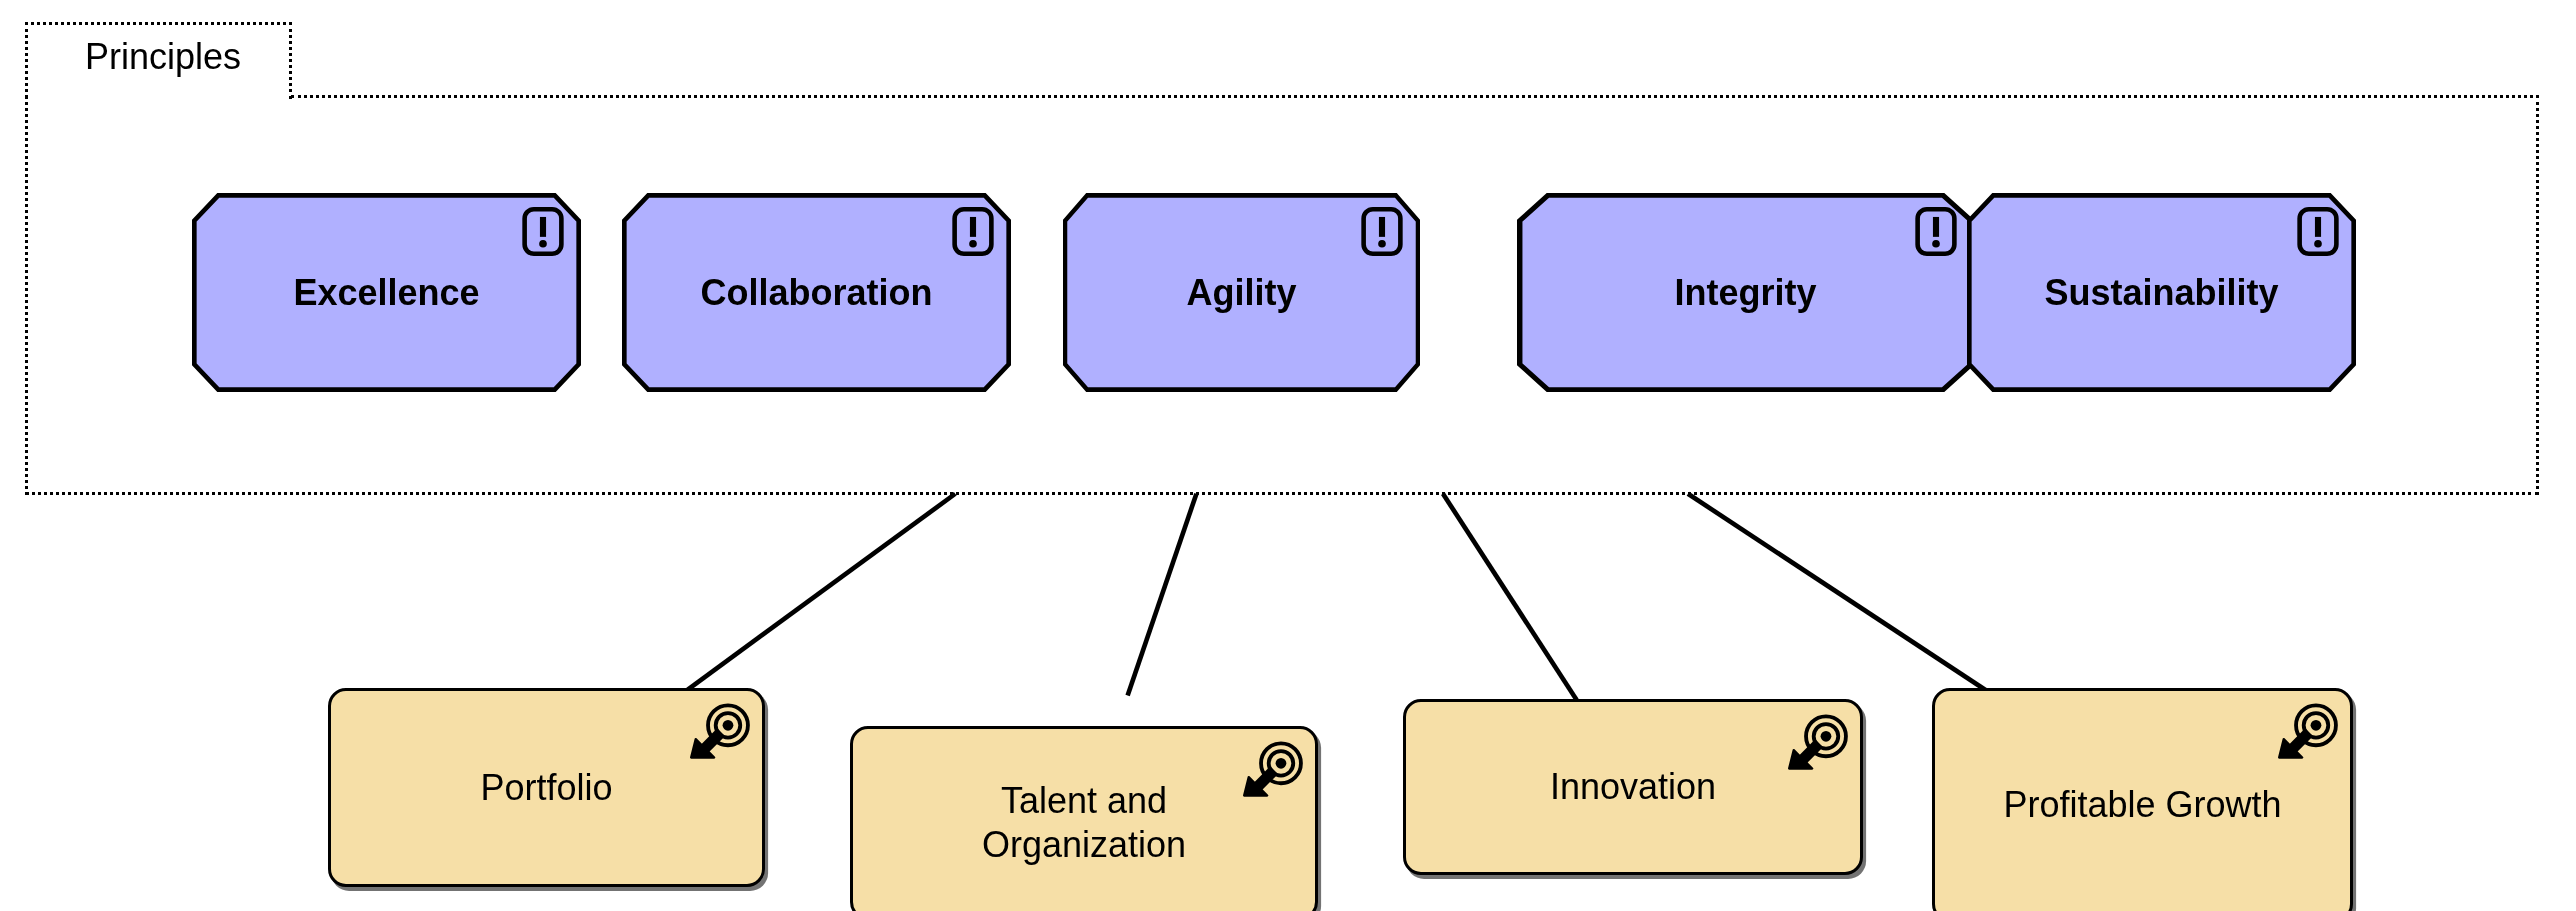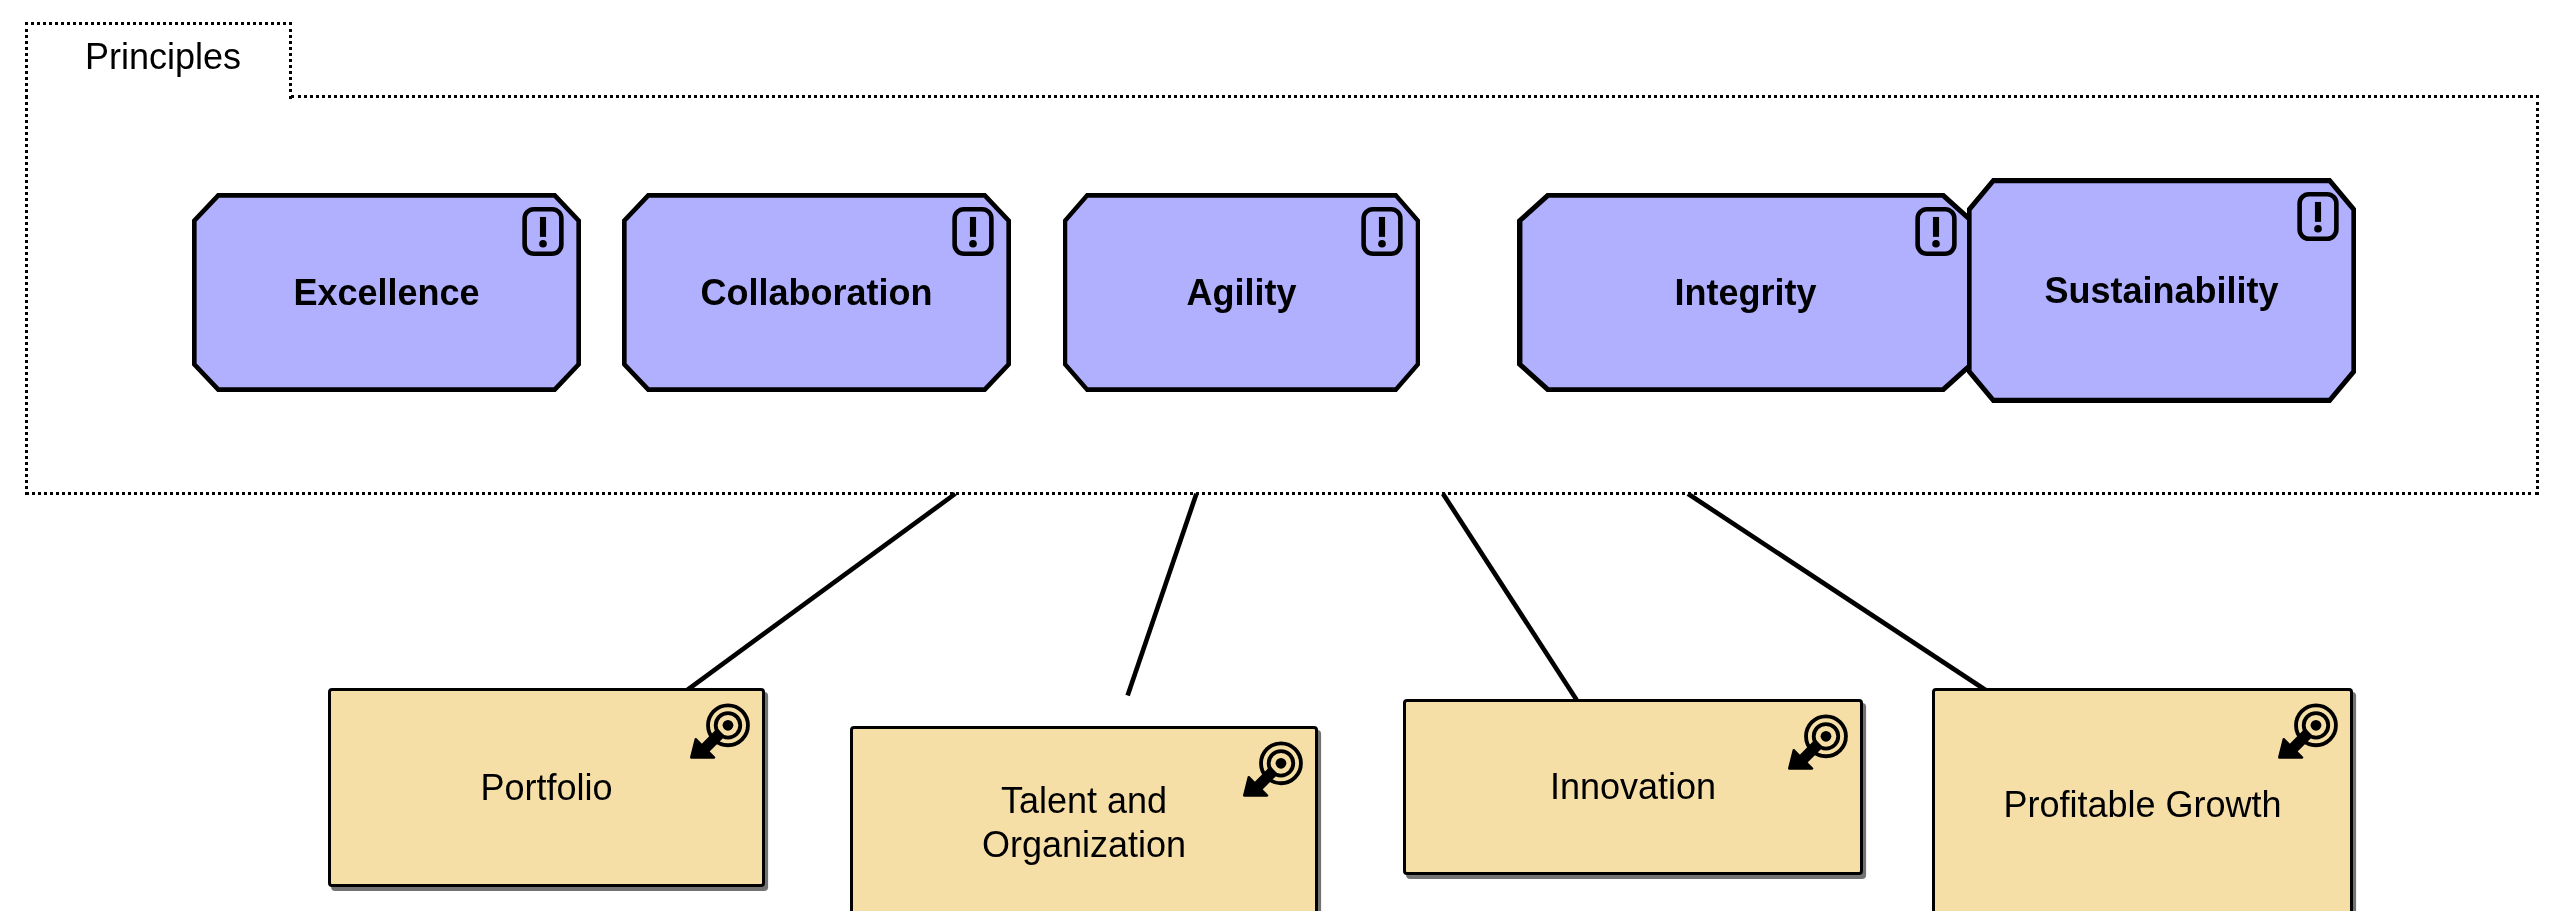--- a/index.html
+++ b/index.html
@@ -89,21 +89,21 @@
     width: 42px;
     height: 49px;
   }
 
   
   .goal {
     position: absolute;
     box-sizing: border-box;
     background: #f6dfa7;
     border: 3.9px solid #000000;
-    border-radius: 4px;
+    border-radius: 18px;
     box-shadow: 3.1px 3.9px 0 rgba(0,0,0,0.55);
   }
   .goal .label {
     position: absolute;
     left: 0;
     right: 0;
     top: 50%;
     transform: translateY(-50%);
     text-align: center;
     font-size: 36px;
@@ -183,21 +183,21 @@
       <polygon points="34,3 469,3 500,36 500,222 469,255 34,255 3,222 3,36" fill="#b0b0ff" stroke="#000000" stroke-width="6"></polygon>
     </svg>
     <svg class="badge" viewBox="0 0 54 64">
       <rect x="3" y="3" width="48" height="58" rx="12" ry="12" fill="none" stroke="#000000" stroke-width="6"></rect>
       <rect x="23" y="13" width="8" height="26" fill="#000000"></rect>
       <circle cx="27" cy="48" r="5" fill="#000000"></circle>
     </svg>
     <div class="label">Integrity</div>
   </div>
 
-  <div class="principle" style="left:1967px; top:178px; width:389px; height:225px;">
+  <div class="principle" style="left:1967px; top:193px; width:389px; height:199px;">
     <svg class="oct" viewBox="0 0 503 258" preserveAspectRatio="none">
       <polygon points="34,3 469,3 500,36 500,222 469,255 34,255 3,222 3,36" fill="#b0b0ff" stroke="#000000" stroke-width="6"></polygon>
     </svg>
     <svg class="badge" viewBox="0 0 54 64">
       <rect x="3" y="3" width="48" height="58" rx="12" ry="12" fill="none" stroke="#000000" stroke-width="6"></rect>
       <rect x="23" y="13" width="8" height="26" fill="#000000"></rect>
       <circle cx="27" cy="48" r="5" fill="#000000"></circle>
     </svg>
     <div class="label">Sustainability</div>
   </div>

